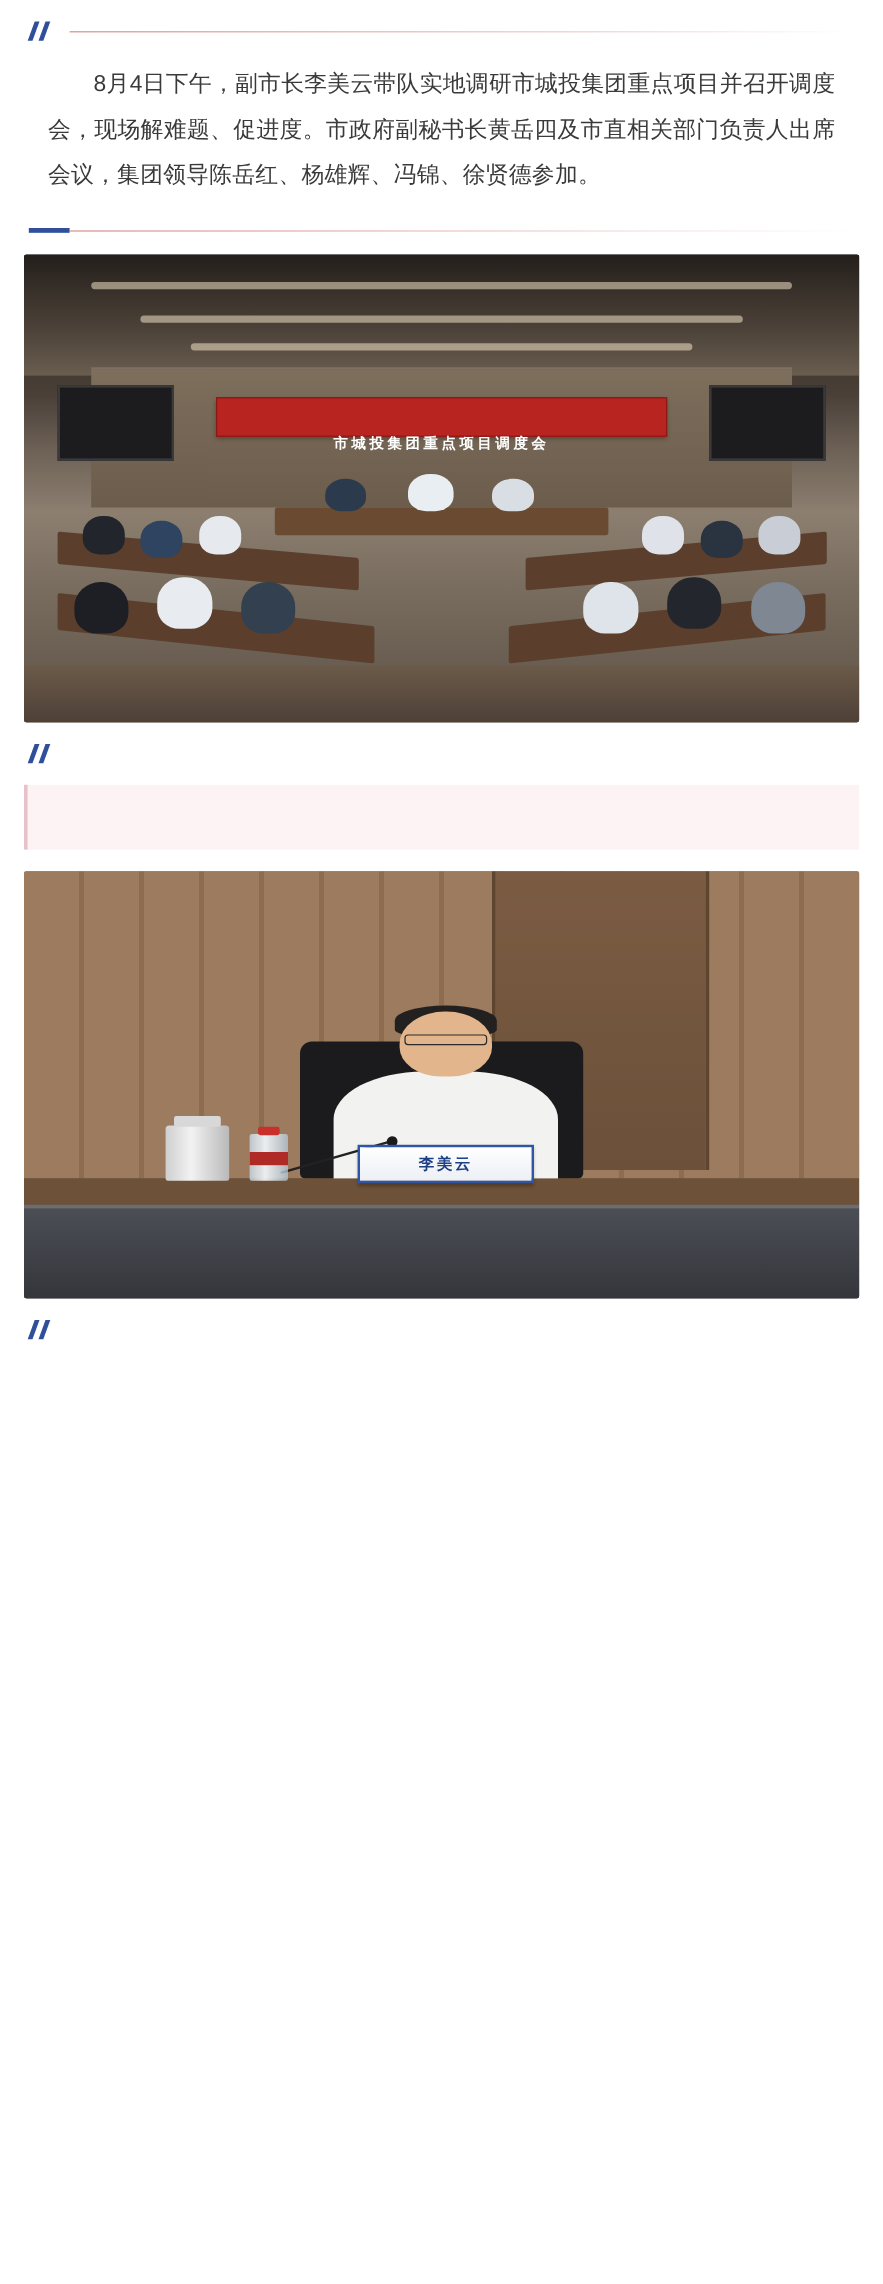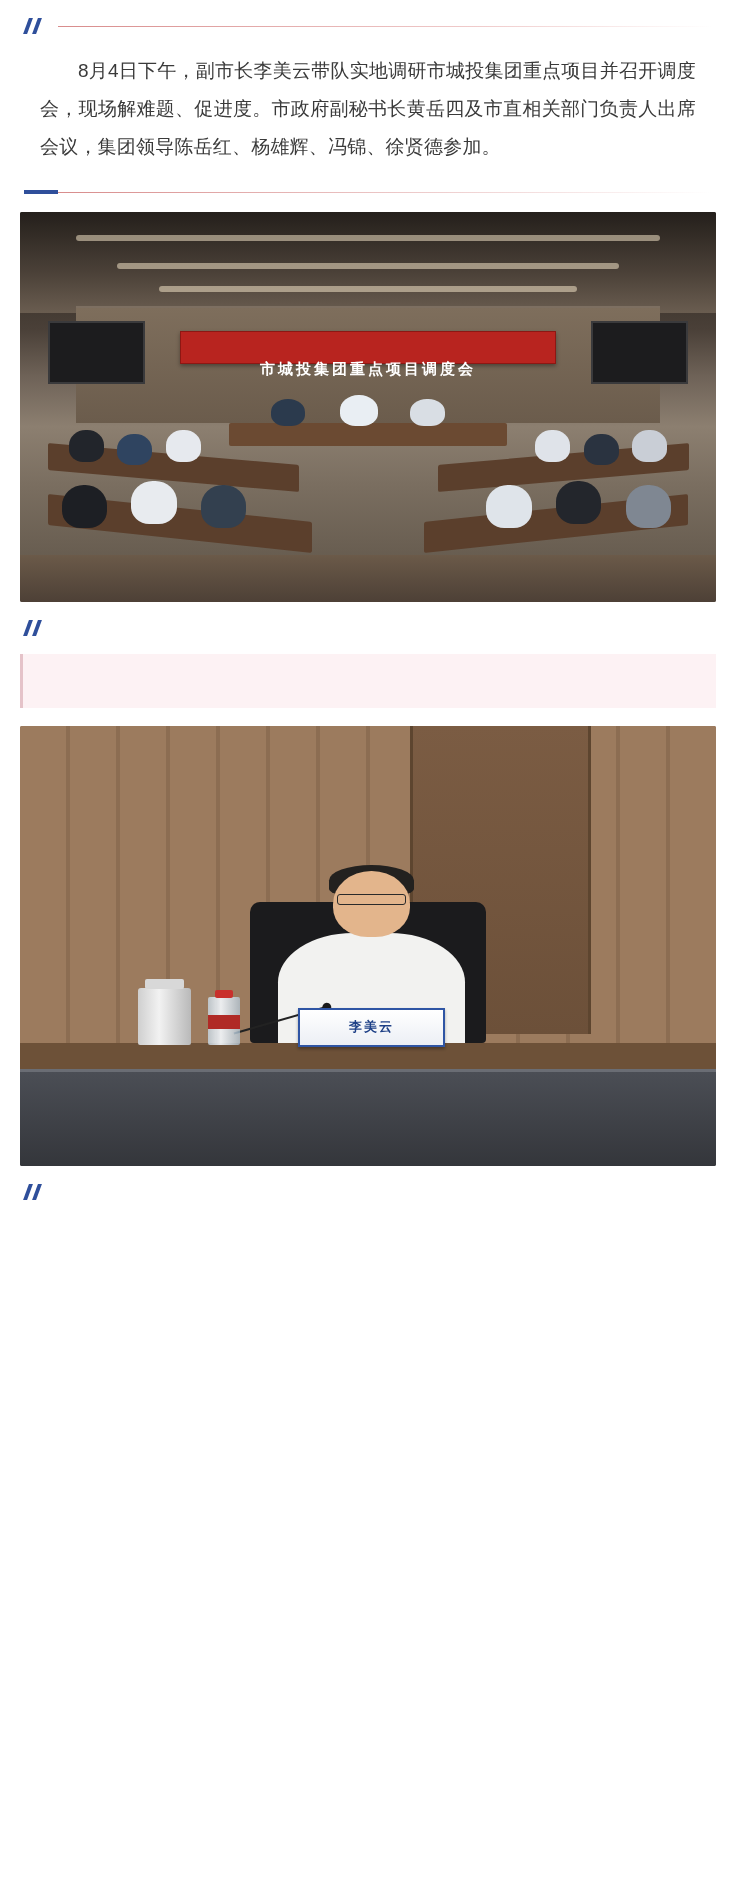--- a/index.html
+++ b/index.html
@@ -115,21 +115,21 @@
   }
   .p1-banner {
     position: absolute; left: 23%; top: 30.5%; width: 54%; height: 8.5%;
     background: #b8241f;
     border: 1px solid #8d1713;
     display: flex; align-items: center; justify-content: center;
     box-shadow: 0 2px 4px rgba(0,0,0,0.35);
   }
   .p1-banner span {
     color: #ffffff;
-    font-size: 15px;
+    font-size: 12px;
     letter-spacing: 3px;
     font-family: "Liberation Serif", "DejaVu Serif", serif;
     font-weight: bold;
     white-space: nowrap;
     margin-top: 44px;
   }
   .p1-screen {
     position: absolute; top: 28%; width: 14%; height: 16%;
     background: #1c1c1e; border: 2px solid #3a3a3c;
   }
@@ -138,21 +138,21 @@
   }
   .p1-person {
     position: absolute; border-radius: 48% 48% 40% 40%;
   }
   .p1-floor {
     position: absolute; left: 0; bottom: 0; width: 100%; height: 12%;
     background: linear-gradient(to bottom, #6b5a49, #4d4036);
   }
   
   .photo2 {
-    height: 440px;
+    height: 356px;
     background: linear-gradient(to bottom, #8a6a52 0%, #9a7a5e 45%, #7d5f49 70%, #3a3c42 86%, #2c2e33 100%);
   }
   .p2-wall {
     position: absolute; left: 0; top: 0; width: 100%; height: 72%;
     background: repeating-linear-gradient(to right,
       #9c7b5e 0px, #9c7b5e 46px, #8c6d52 46px, #8c6d52 50px);
   }
   .p2-door {
     position: absolute; left: 56%; top: 0; width: 26%; height: 70%;
     background: linear-gradient(to bottom, #7b5c43, #6c5039);

